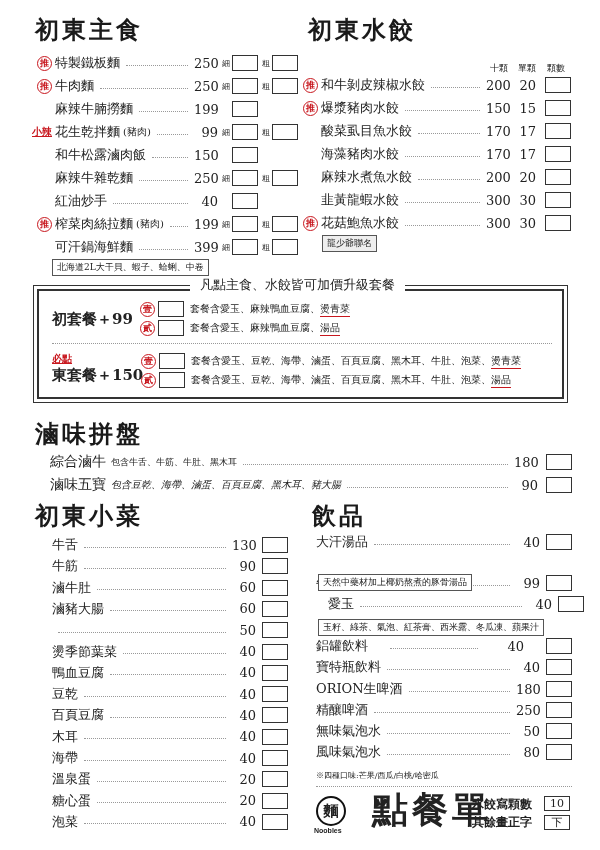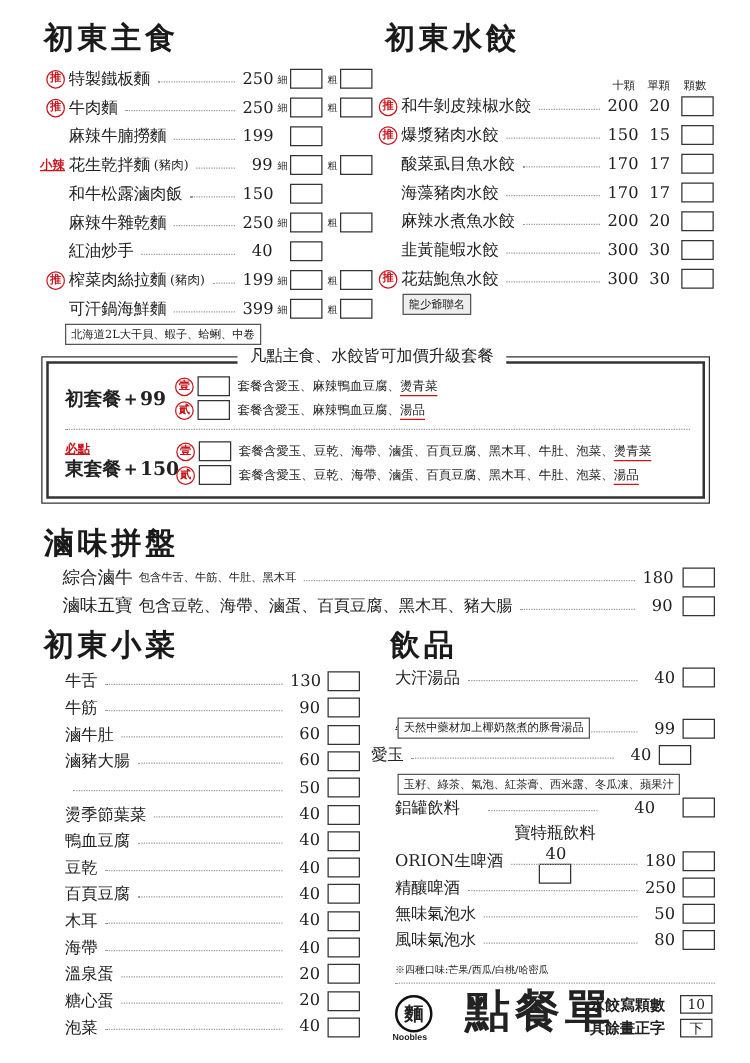--- a/index.html
+++ b/index.html
@@ -238,21 +238,21 @@
 <div id="platter-list">
     <div class="row" style="left: 50px; top: 452px; width: 522px;">
       <span class="name" style="font-size: 14px;">綜合滷牛</span>
       <span class="sub" style="font-size: 9px; margin-left: 5px;">包含牛舌、牛筋、牛肚、黑木耳</span>
       <span class="dots"></span>
       <span class="price" style="width: 24px; margin-right: 8px;">180</span>
       <span class="box"></span>
     </div>
     <div class="row" style="left: 50px; top: 475px; width: 522px;">
       <span class="name" style="font-size: 14px;">滷味五寶</span>
-      <span class="sub" style="font-size: 13px; margin-left: 5px;">包含豆乾、海帶、滷蛋、百頁豆腐、黑木耳、豬大腸</span>
+      <span class="sub" style="font-size: 10px; margin-left: 5px; font-style: italic;">包含豆乾、海帶、滷蛋、百頁豆腐、黑木耳、豬大腸</span>
       <span class="dots"></span>
       <span class="price" style="width: 24px; margin-right: 8px;">90</span>
       <span class="box"></span>
     </div>
   </div>
 
 <div class="abs sec-title" style="left:35px;top:500px;">初東小菜</div>
 <div id="side-list">
     <div class="row" style="left: 52px; top: 535px; width: 236px;">
       <span class="name">牛舌</span>
@@ -346,33 +346,33 @@
       <span class="dots"></span>
       <span class="price" style="width: 24px; margin-right: 6px;">40</span>
       <span class="box"></span>
     </div>
     <div class="row" style="left: 316px; top: 573px; width: 256px;">
       <span class="name">牛肉湯</span>
       <span class="dots"></span>
       <span class="price" style="width: 24px; margin-right: 6px;">99</span>
       <span class="box"></span>
     </div>
-    <div class="row" style="left: 297px; top: 594px; width: 256px; align-items: center;">
+    <div class="row" style="left: 328px; top: 594px; width: 256px; align-items: center;">
       <span class="name">愛玉</span>
       <span class="dots"></span>
       <span class="price" style="width: 24px; margin-right: 6px;">40</span>
       <span class="box"></span>
     </div>
     <div class="row" style="left: 316px; top: 636px; width: 256px; gap: 16px;">
       <span class="name">鋁罐飲料</span>
       <span class="dots"></span>
       <span class="price" style="width: 24px; margin-right: 6px;">40</span>
       <span class="box"></span>
     </div>
-    <div class="row" style="left: 316px; top: 657px; width: 256px; flex-direction: column;">
+    <div class="row" style="left: 316px; top: 657px; width: 256px;">
       <span class="name">寶特瓶飲料</span>
       <span class="dots"></span>
       <span class="price" style="width: 24px; margin-right: 6px;">40</span>
       <span class="box"></span>
     </div>
     <div class="row" style="left: 316px; top: 679px; width: 256px;">
       <span class="name">ORION生啤酒</span>
       <span class="dots"></span>
       <span class="price" style="width: 24px; margin-right: 6px;">180</span>
       <span class="box"></span>

